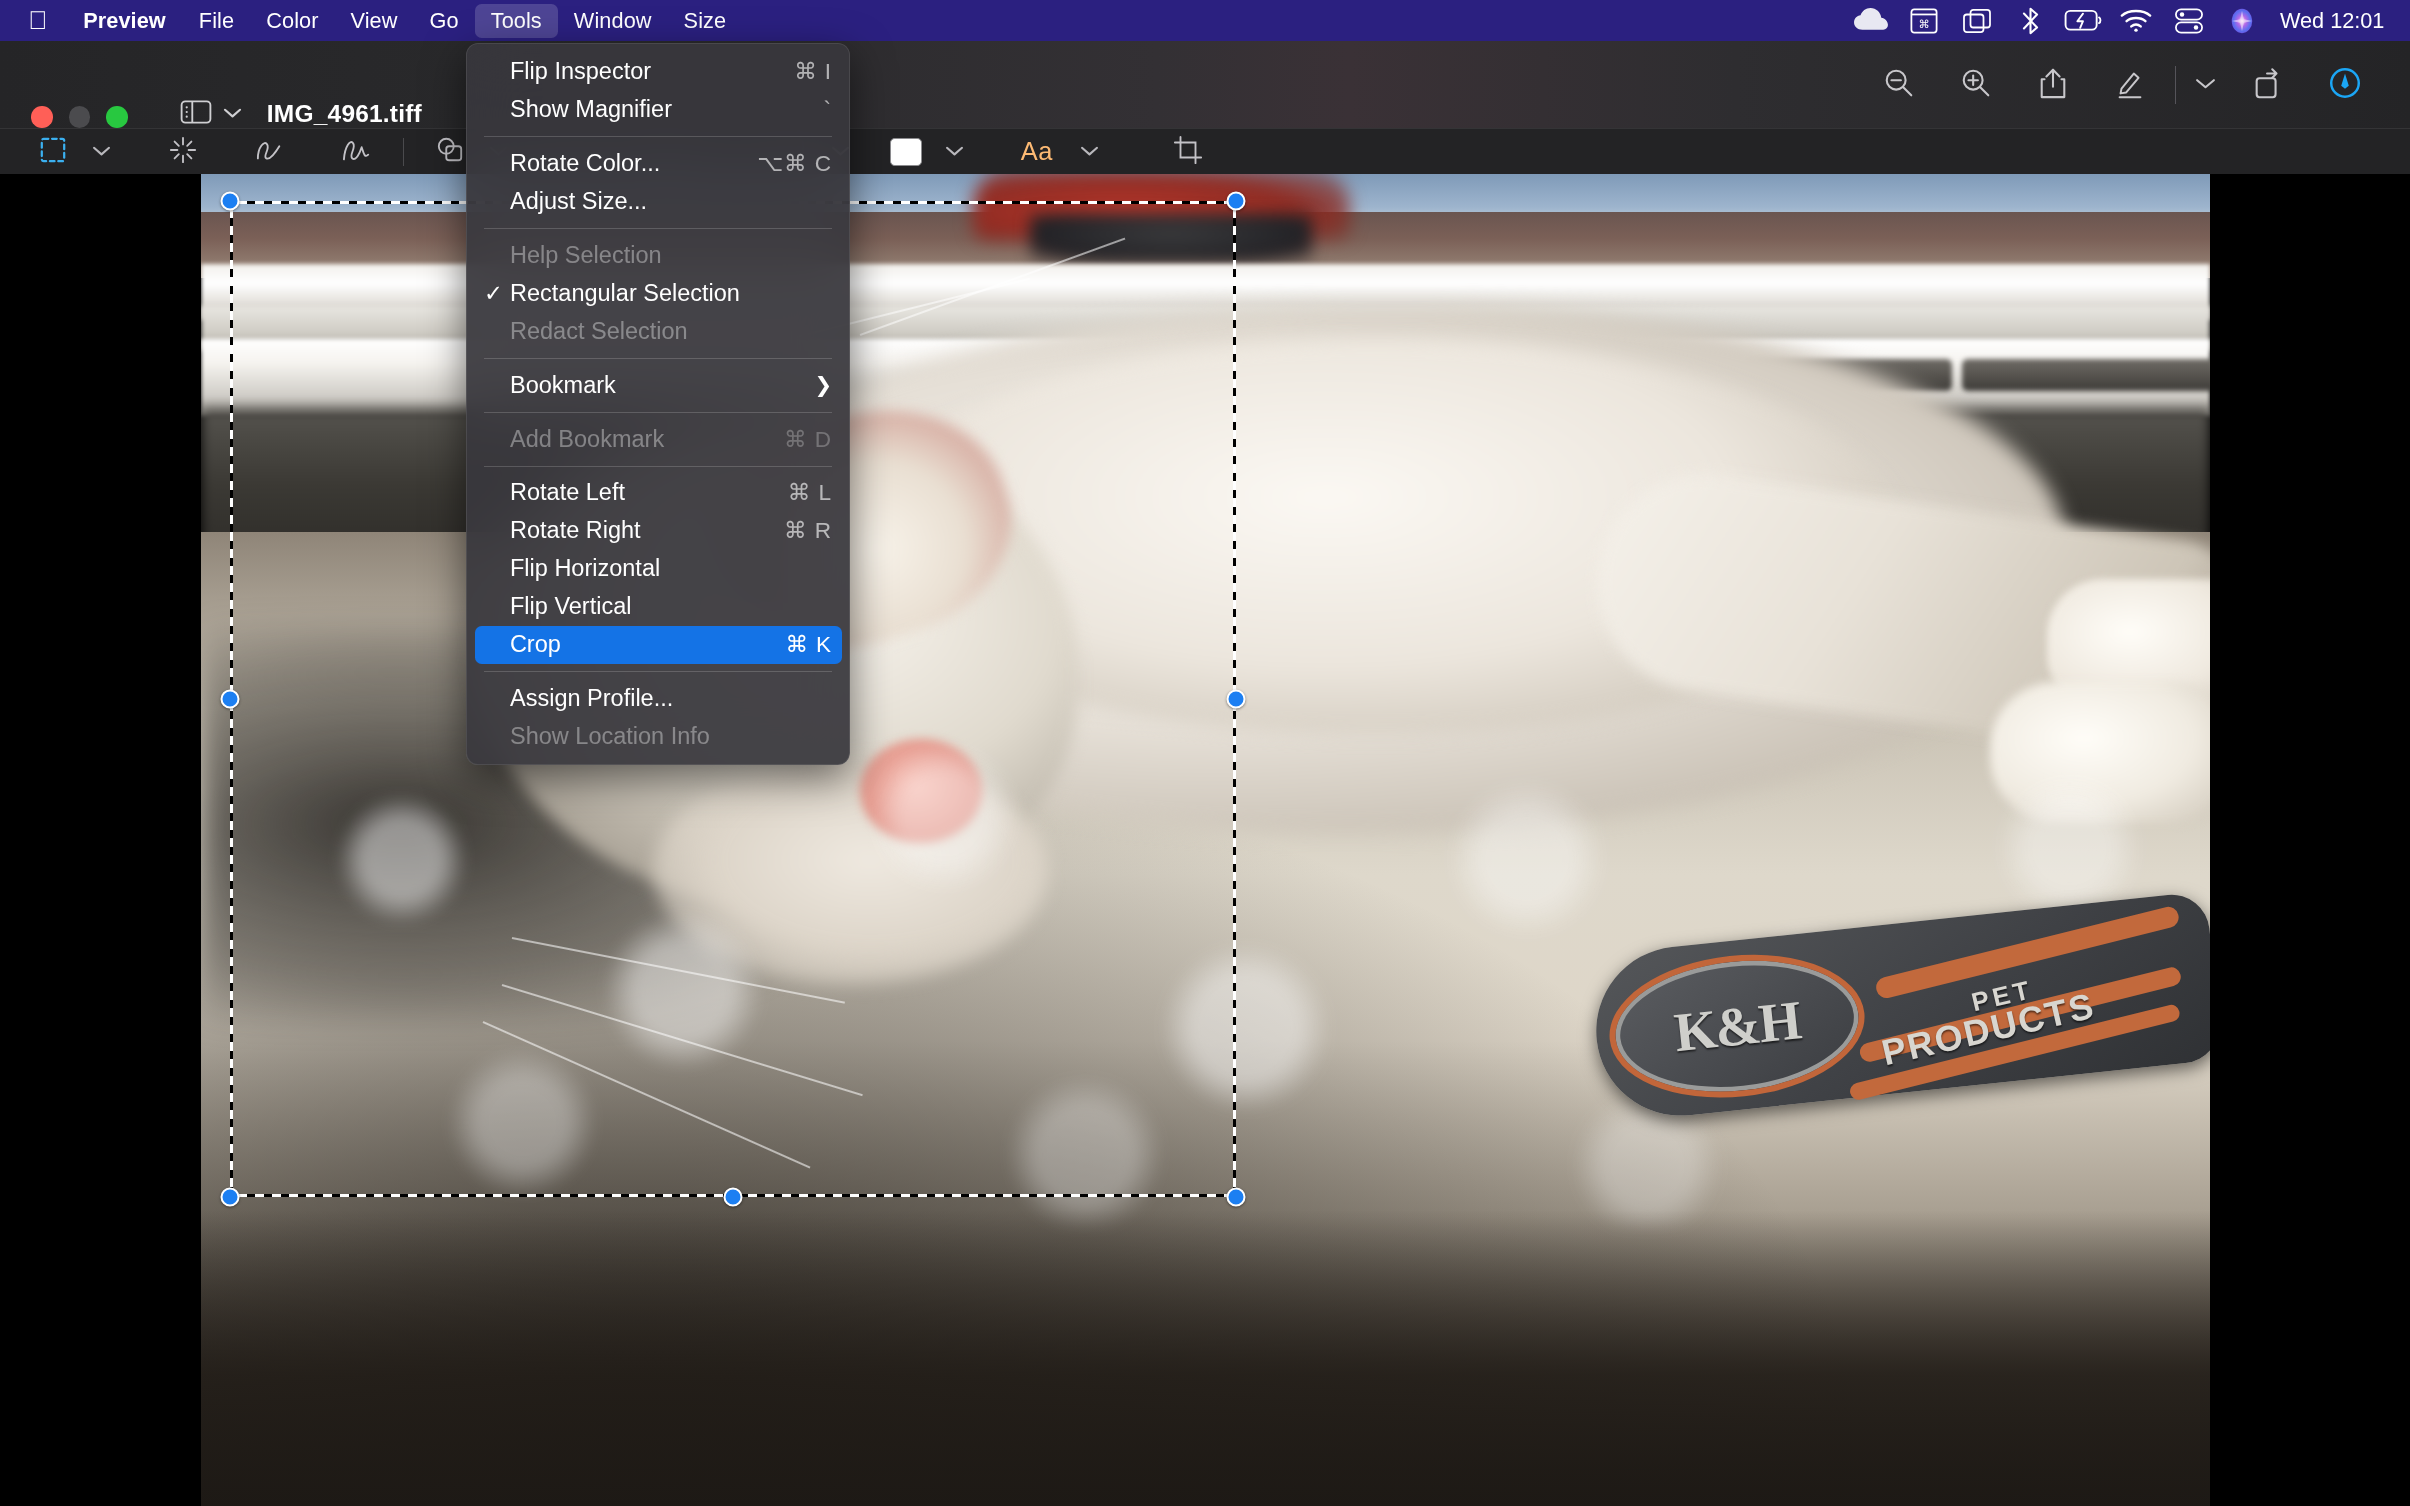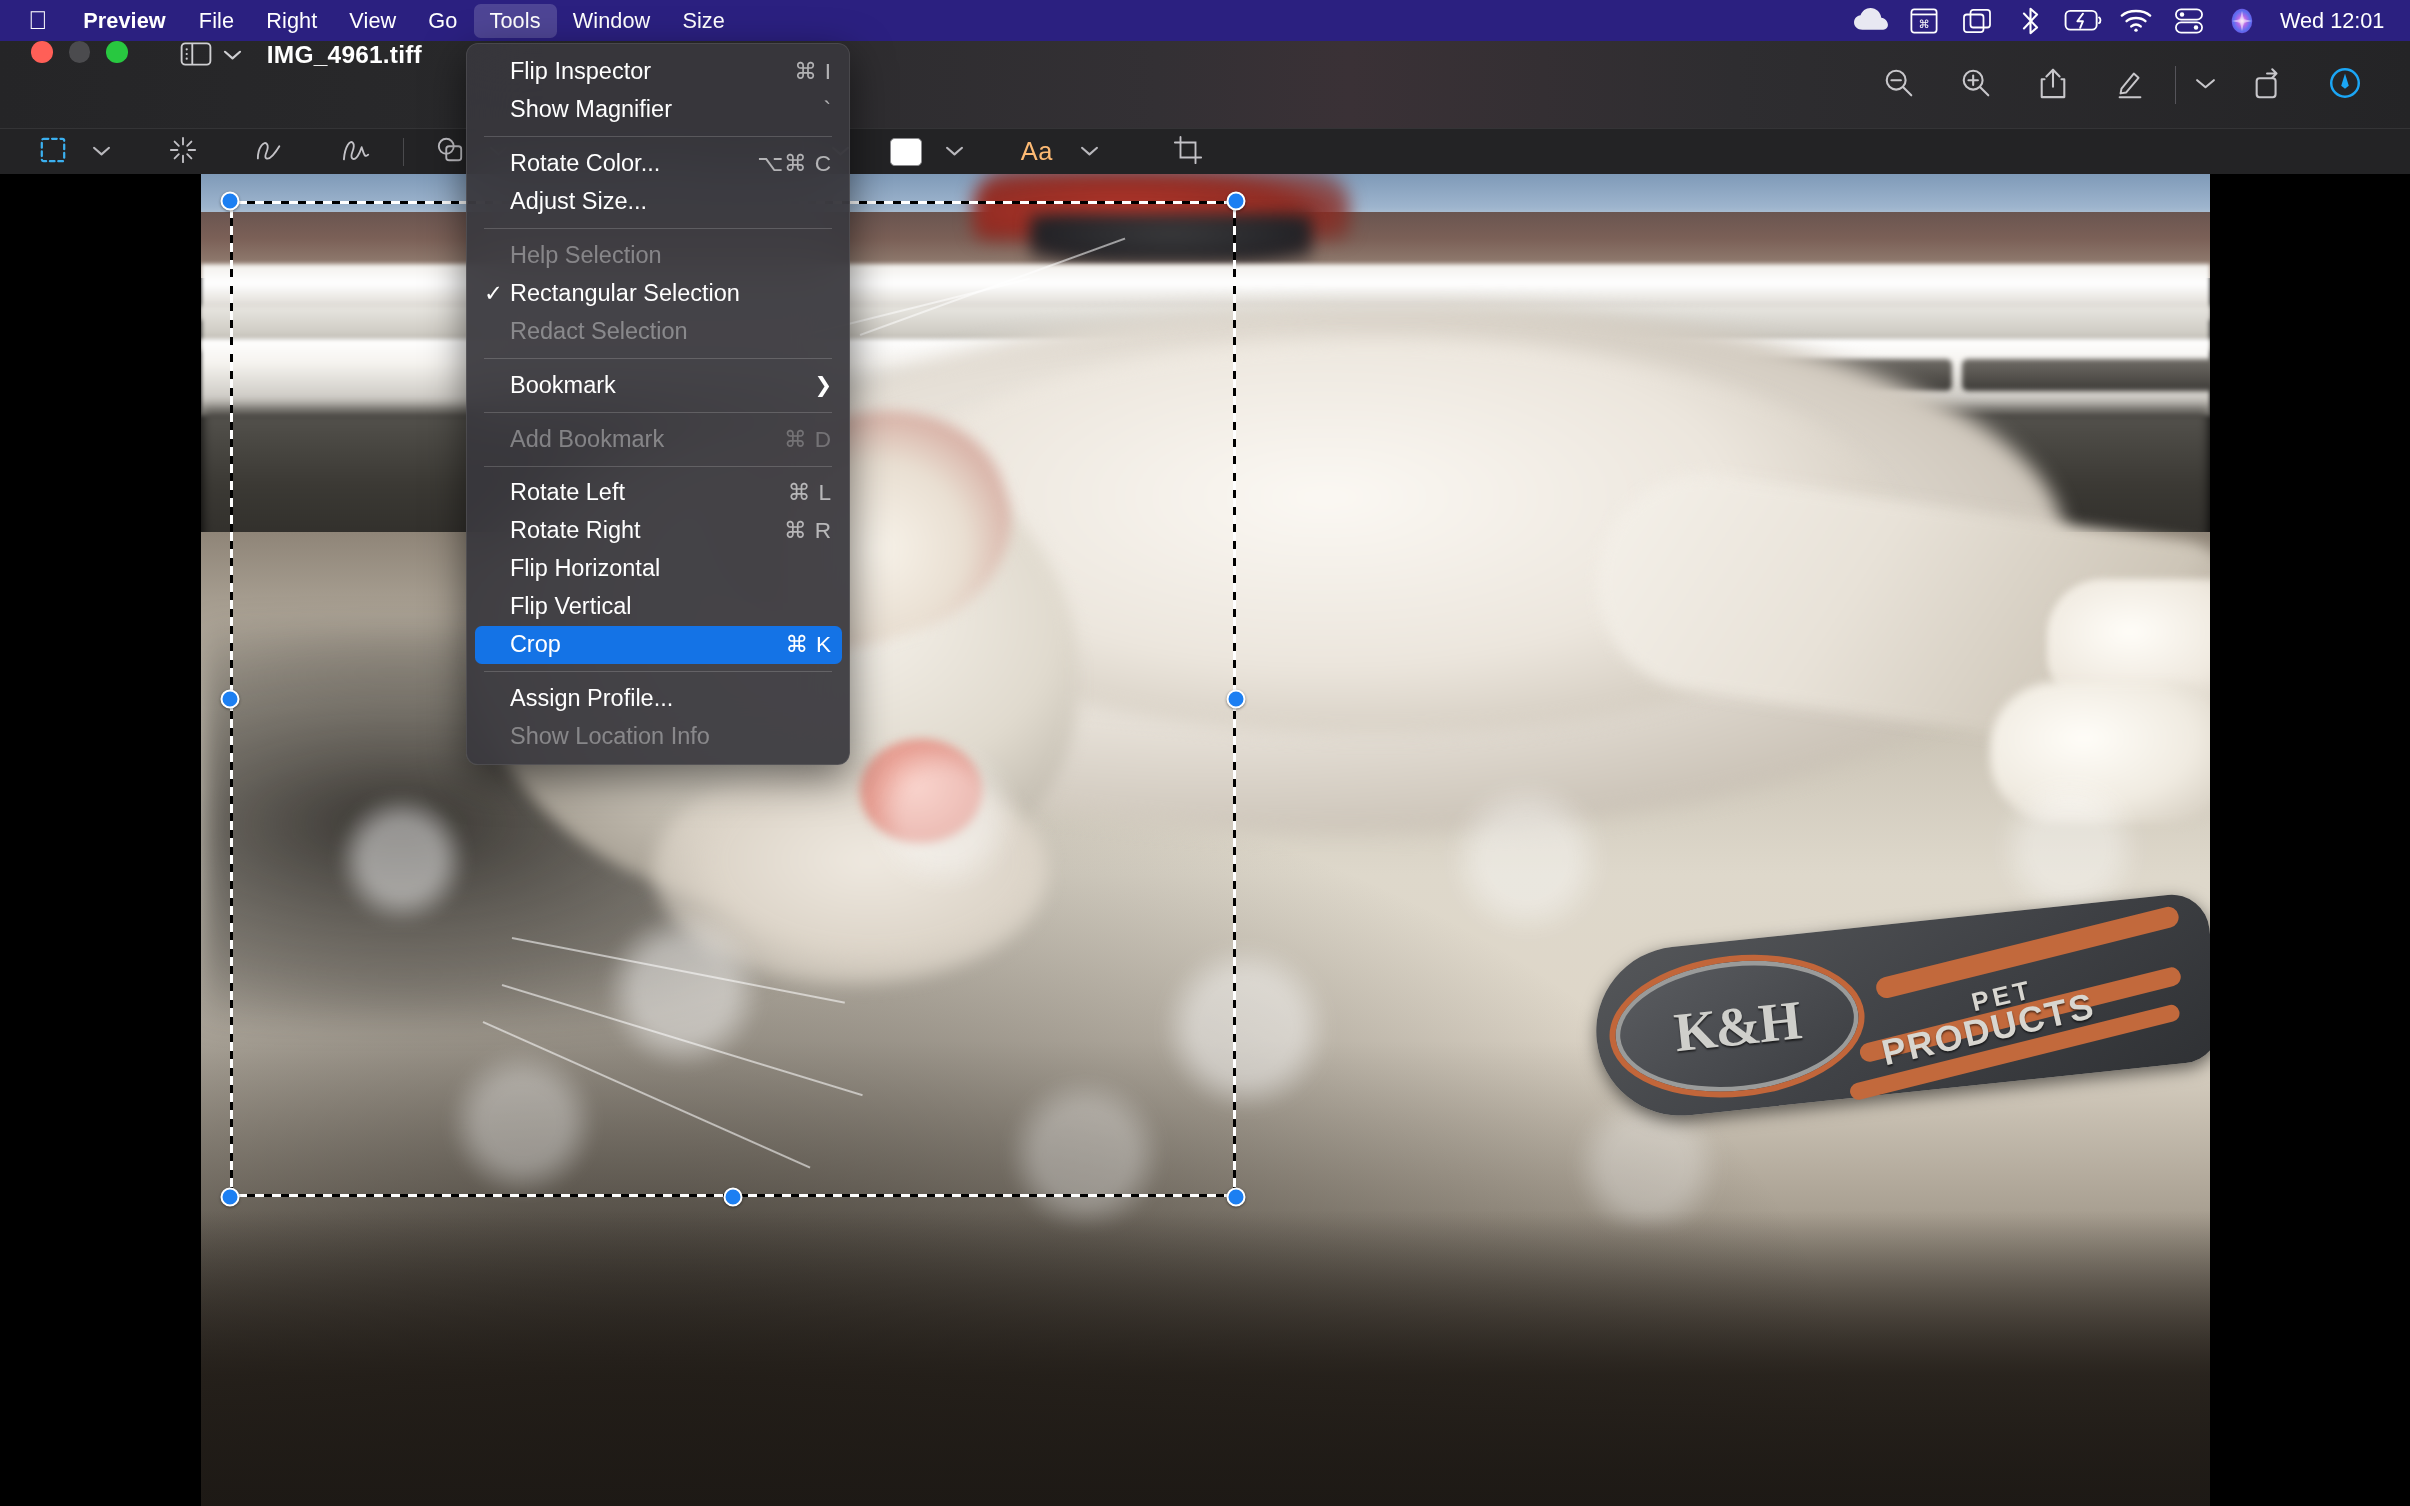--- a/index.html
+++ b/index.html
@@ -256,21 +256,21 @@
   #h-br { left:100%; top:100%; }
 
   
   #win-chrome {
     position:absolute; left:0; top:41px; width:2411px; height:133px;
     z-index:400;
     background:linear-gradient(to bottom,#262628 0%,#252527 70%,#232325 100%);
   }
   #titlebar {
     position:absolute; left:0; top:0; width:2411px; height:87px;
-    display:flex; align-items:flex-start;
+    display:flex; align-items:flex-end;
     background:linear-gradient(to right,#252527 0%,#2a2a2c 25%,#333034 48%,#3a3136 56%,#2e2d30 72%,#242426 100%);
   }
   #traffic { display:flex; align-items:center; gap:16px; padding-left:31px; }
   .tl { width:21.7px; height:21.7px; border-radius:50%; }
   #tl-close { background:#ff5f57; }
   #tl-min   { background:#4b4b4e; }
   #tl-max   { background:#28c840; }
   #sidebar-btn {
     display:flex; align-items:center; gap:11.3px; margin-left:52px;
     color:#cfcfd2;
@@ -649,21 +649,21 @@
         </span>
       </div>
     </div>
   </div>
 
   <div id="menubar">
     <div class="mb-left">
       <div class="mb-item apple"></div>
       <div class="mb-item app-name">Preview</div>
       <div class="mb-item">File</div>
-      <div class="mb-item">Right</div>
+      <div class="mb-item">Color</div>
       <div class="mb-item">View</div>
       <div class="mb-item">Go</div>
       <div class="mb-item active">Tools</div>
       <div class="mb-item">Window</div>
       <div class="mb-item">Size</div>
     </div>
 
     <div class="mb-right">
       <div class="mb-status">
         <svg width="34" height="24.5" viewBox="0 0 36 26" fill="#e8e8f2">

